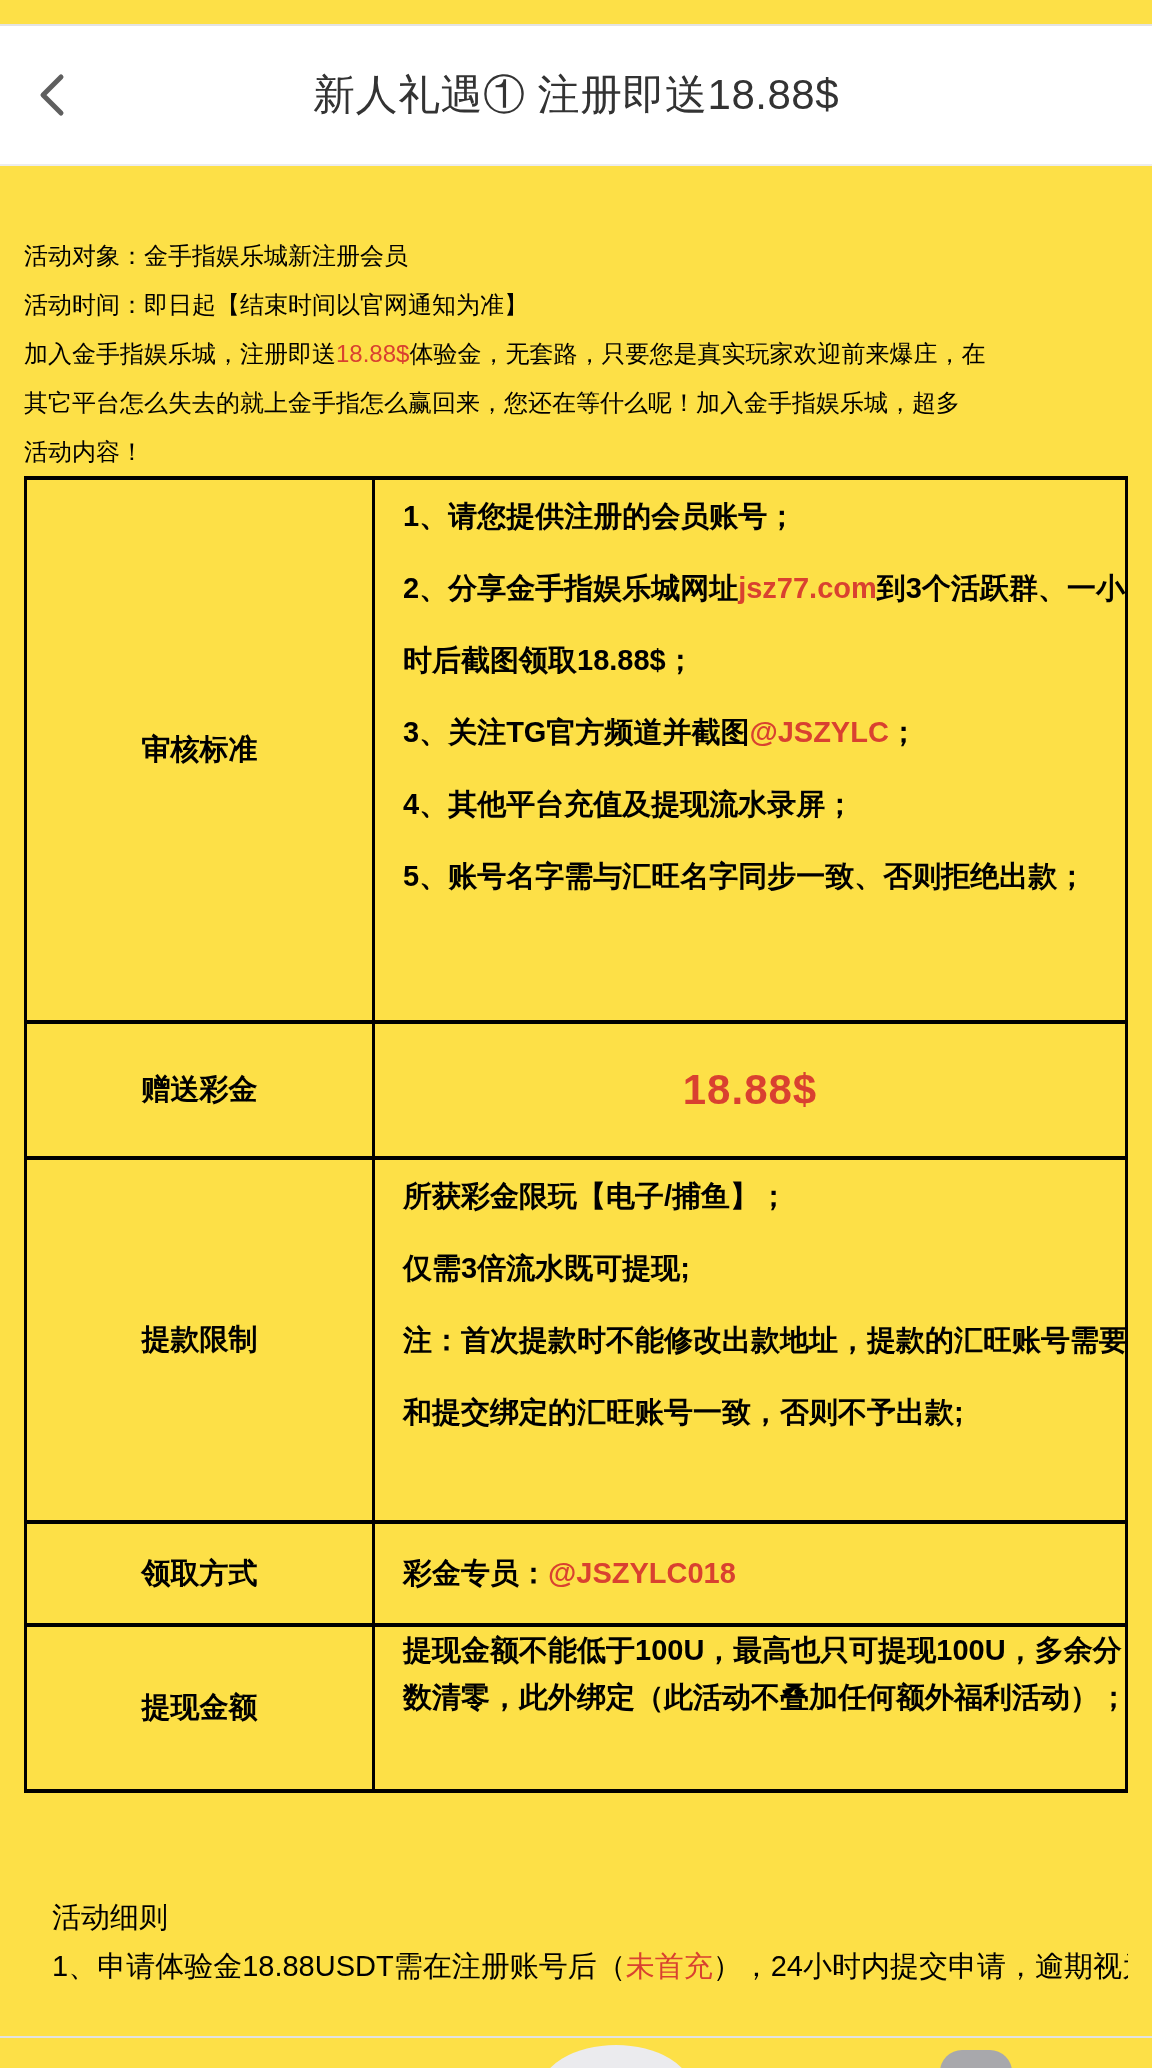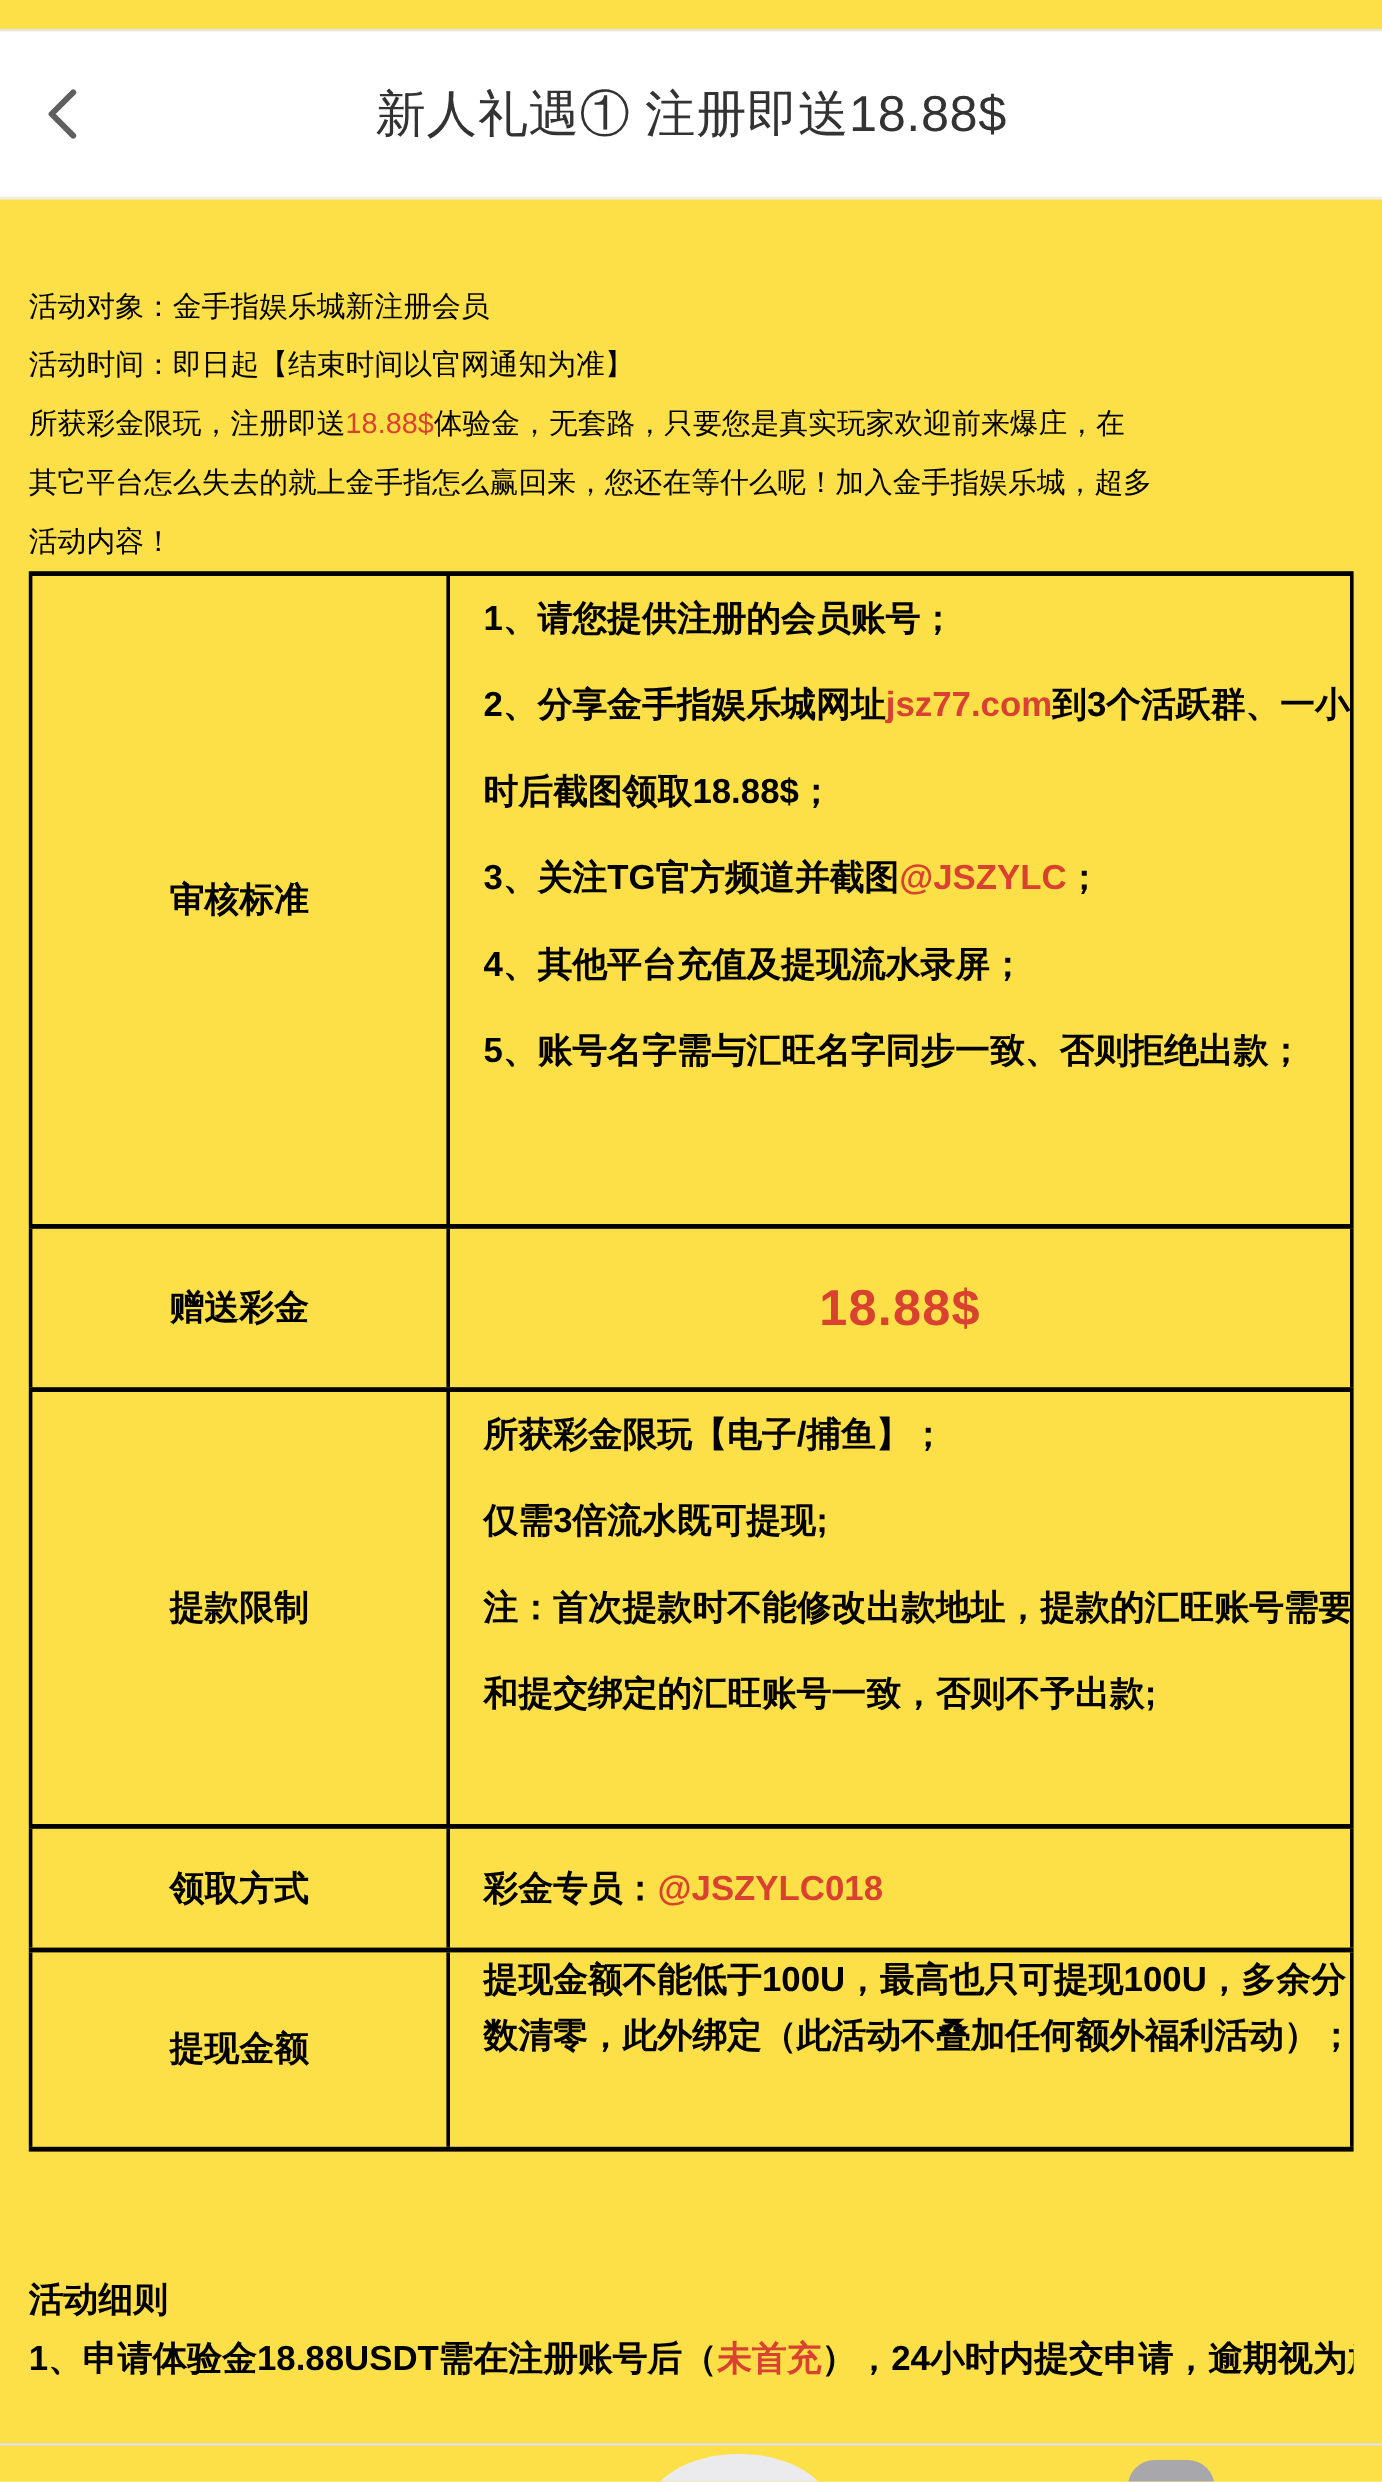--- a/index.html
+++ b/index.html
@@ -86,22 +86,23 @@
   }
   td.cell-middle { vertical-align: middle; }
   .row-review td.cell-value, .row-review td.cell-label { height: 538px; }
   .row-bonus td { height: 130px; }
   .row-limit td { height: 358px; }
   .row-claim td { height: 97px; }
   .row-amount td { height: 160px; }
   
   .rules {
     margin-top: 100px;
-    font-size: 29px; font-weight: 700;
+    font-size: 29px; font-weight: 400;
     line-height: 49px;
+    margin-left: 28px;
   }
   .rules .p-line { white-space: nowrap; overflow: hidden; }
   
   .bottom-line {
     position: absolute; top: 2036px; left: 0; right: 0;
     height: 2px; background: #e2e2e2;
   }
   .peek-ellipse {
     position: absolute; top: 2045px; left: 540px;
     width: 152px; height: 92px;
@@ -131,21 +132,21 @@
       </span>
     </button>
     <div class="page-title">新人礼遇① 注册即送18.88$</div>
   </header>
 
   <main class="content">
 
     <div class="intro">
       <div class="p-line">活动对象：金手指娱乐城新注册会员</div>
       <div class="p-line">活动时间：即日起【结束时间以官网通知为准】</div>
-      <div class="p-line"><span>所获彩金限玩，注册即送</span><span class="red">18.88$</span><span>体验金，无套路，只要您是真实玩家欢迎前来爆庄，在</span></div>
+      <div class="p-line"><span>加入金手指娱乐城，注册即送</span><span class="red">18.88$</span><span>体验金，无套路，只要您是真实玩家欢迎前来爆庄，在</span></div>
       <div class="p-line">其它平台怎么失去的就上金手指怎么赢回来，您还在等什么呢！加入金手指娱乐城，超多</div>
       <div class="p-line">活动内容！</div>
     </div>
 
     <table class="promo-table">
       <colgroup>
           <col class="c1">
           <col class="c2">
         </colgroup>
       <tbody>

